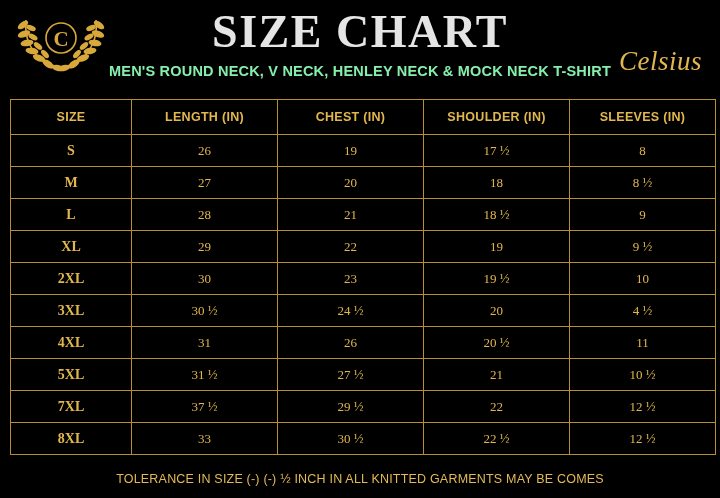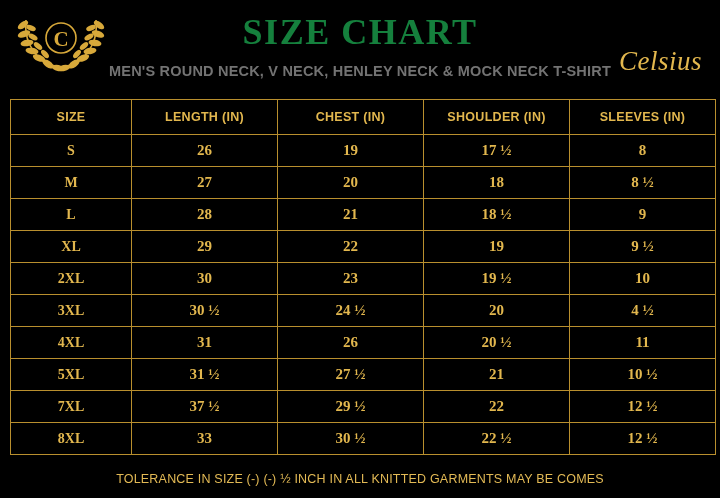--- a/index.html
+++ b/index.html
@@ -39,32 +39,32 @@
   .title-block {
     position: absolute;
     left: 0;
     right: 0;
     top: 10px;
     text-align: center;
   }
   .main-title {
     font-family: "Liberation Serif", serif;
     font-weight: bold;
-    font-size: 36px;
+    font-size: 46px;
     letter-spacing: 1.5px;
-    color: #15803d;
+    color: #e5e5e5;
     line-height: 44px;
     margin: 0;
   }
   .subtitle {
     font-family: "Liberation Sans", sans-serif;
     font-weight: bold;
     font-size: 14.5px;
     letter-spacing: 0.2px;
-    color: #737373;
+    color: #86efac;
     margin: 8px 0 0 0;
     line-height: 18px;
   }
 
   .brand {
     position: absolute;
     right: 18px;
     top: 26px;
     font-family: "Liberation Serif", serif;
     font-style: italic;
@@ -96,22 +96,22 @@
     font-family: "Liberation Serif", serif;
   }
   table.size-table thead th {
     font-family: "Liberation Sans", sans-serif;
     font-weight: bold;
     font-size: 12.5px;
     letter-spacing: 0.3px;
     height: 34px;
   }
   table.size-table tbody td {
-    font-size: 15px;
-    font-weight: bold;
+    font-size: 13px;
+    font-weight: normal;
   }
   table.size-table tbody td.size-col {
     font-size: 14px;
     font-weight: bold;
   }
 
   
   .footer {
     position: absolute;
     left: 0;

